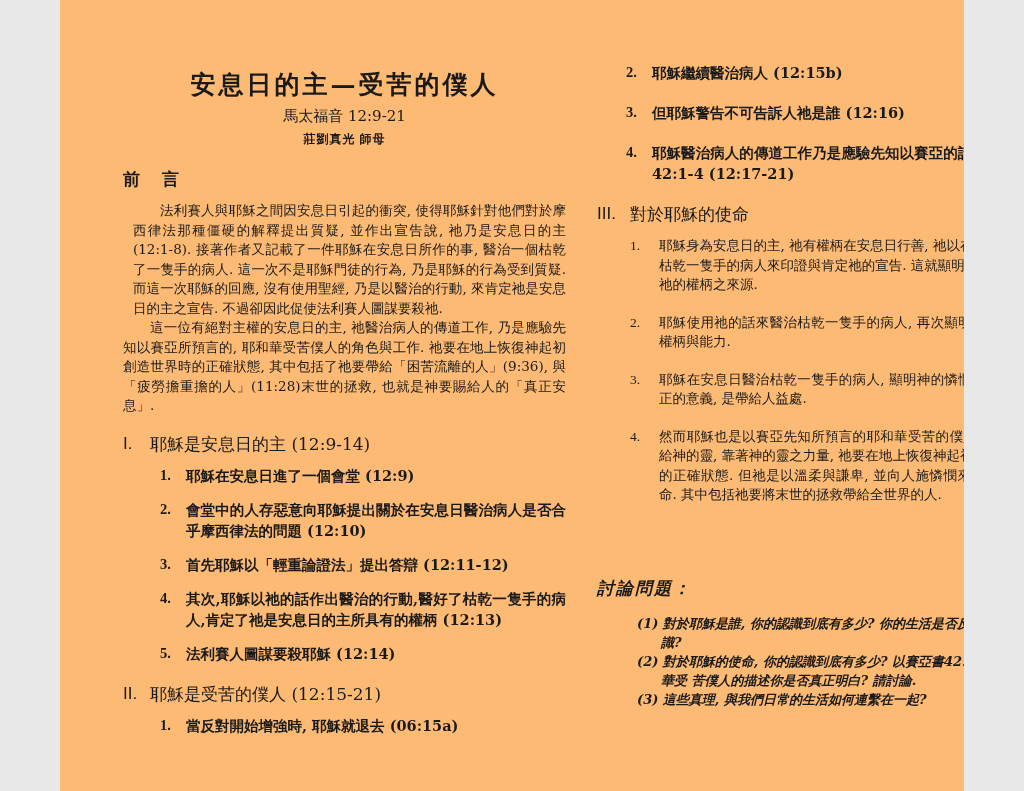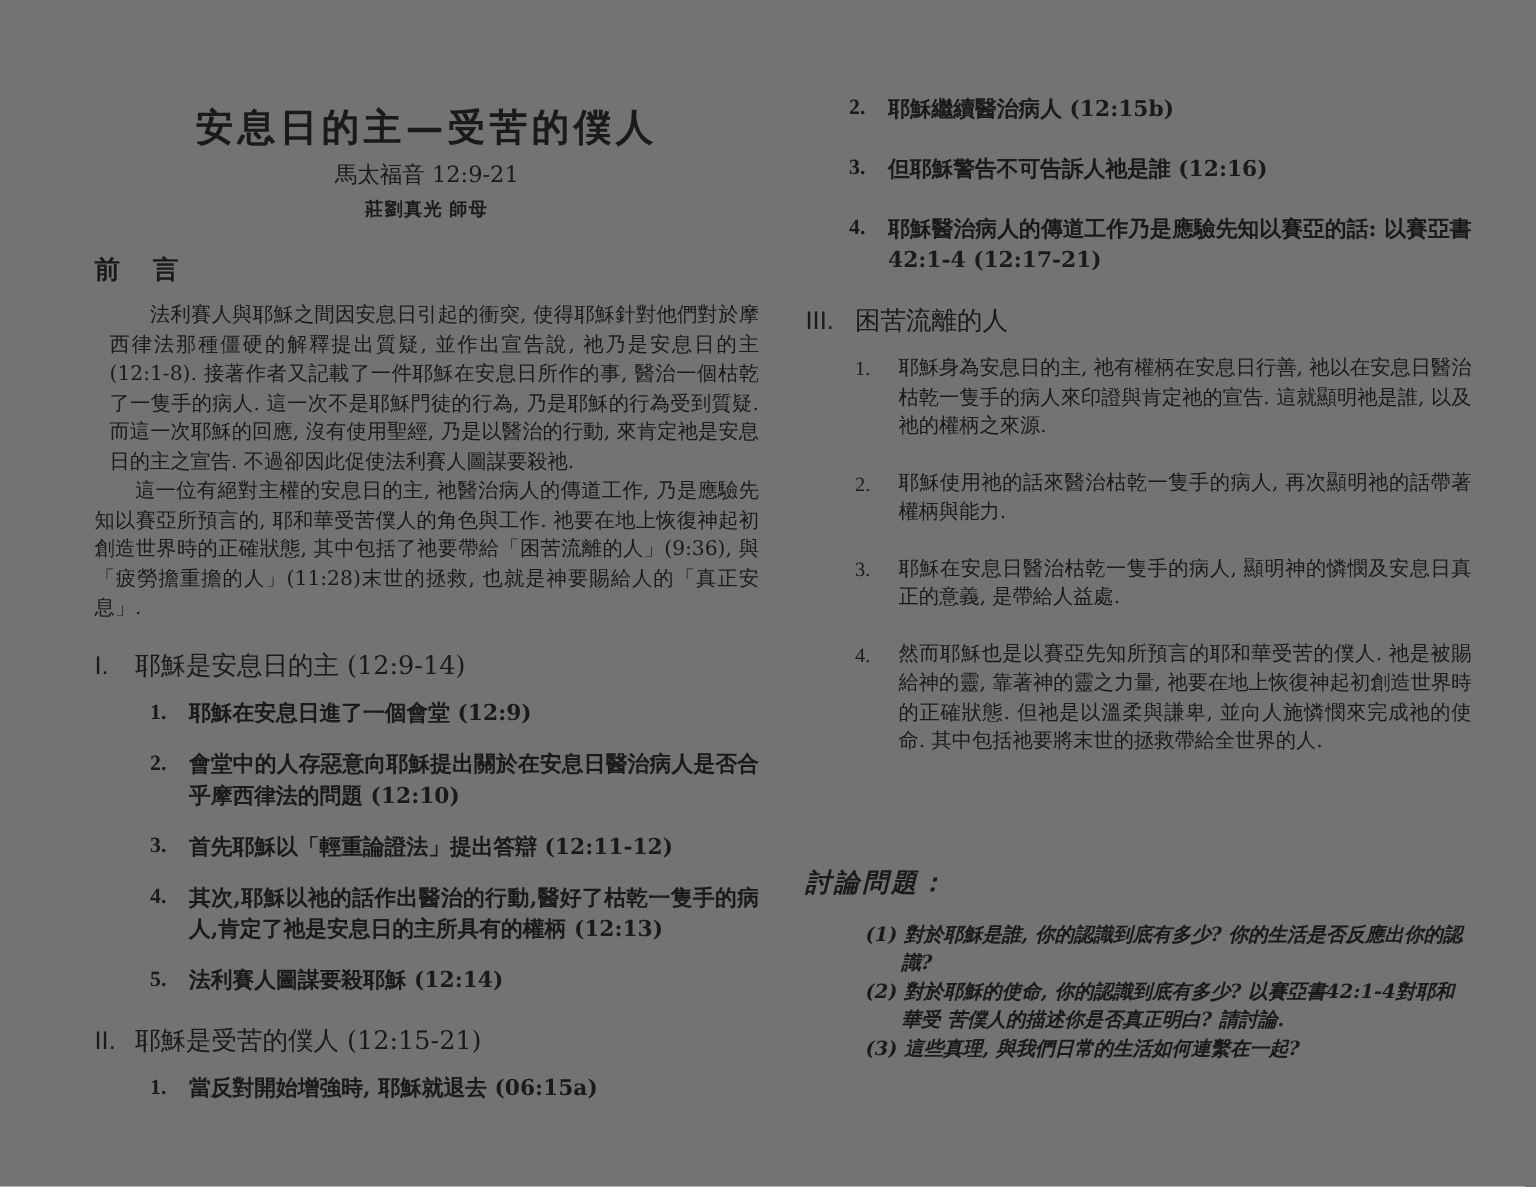--- a/index.html
+++ b/index.html
@@ -1,19 +1,19 @@
 <!DOCTYPE html>
 <html><head>
 <meta charset="utf-8">
 <style>
   * { margin:0; padding:0; box-sizing:border-box; }
   html,body { background:#e8e8e8; }
   body { font-family:"DejaVu Serif","Liberation Serif",serif; color:#1a1a1a; }
   .page {
-    position:relative; width:1024px; height:791px; background:#737373;
+    position:relative; width:904px; height:791px; background:#fdba74;
     margin:0 auto; overflow:hidden;
     -webkit-font-smoothing:antialiased;
   }
   
   .col-left { position:absolute; left:63px; top:68px; width:443px; }
   .doc-title { text-align:center; font-size:25px; font-weight:bold; letter-spacing:3px; }
   .doc-subtitle { text-align:center; font-size:15px; margin-top:6px; }
   .doc-author { text-align:center; font-size:12px; font-weight:bold; margin-top:5px; letter-spacing:1px;font-family:Liberation Serif, serif; }
   .preface-heading { font-size:17px; font-weight:bold; letter-spacing:8px; margin-top:20px; }
   .para { font-size:13.5px; line-height:19.5px; text-align:justify; text-indent:2em; }
@@ -108,21 +108,21 @@
         <span class="txt">但耶穌警告不可告訴人祂是誰 (12:16)</span>
       </div>
       <div class="oitem">
         <span class="num">4.</span>
         <span class="txt">耶穌醫治病人的傳道工作乃是應驗先知以賽亞的話: 以賽亞書 42:1-4 (12:17-21)</span>
       </div>
     </div>
 
     <div class="sec-heading wide">
       <span class="sec-label">III.</span>
-      <span class="sec-title">困苦流離的人</span>
+      <span class="sec-title">對於耶穌的使命</span>
     </div>
     <div class="items3">
       <div class="oitem">
         <span class="num">1.</span>
         <span class="txt">耶穌身為安息日的主, 祂有權柄在安息日行善, 祂以在安息日醫治枯乾一隻手的病人來印證與肯定祂的宣告. 這就顯明祂是誰, 以及祂的權柄之來源.</span>
       </div>
       <div class="oitem">
         <span class="num">2.</span>
         <span class="txt">耶穌使用祂的話來醫治枯乾一隻手的病人, 再次顯明祂的話帶著權柄與能力.</span>
       </div>

